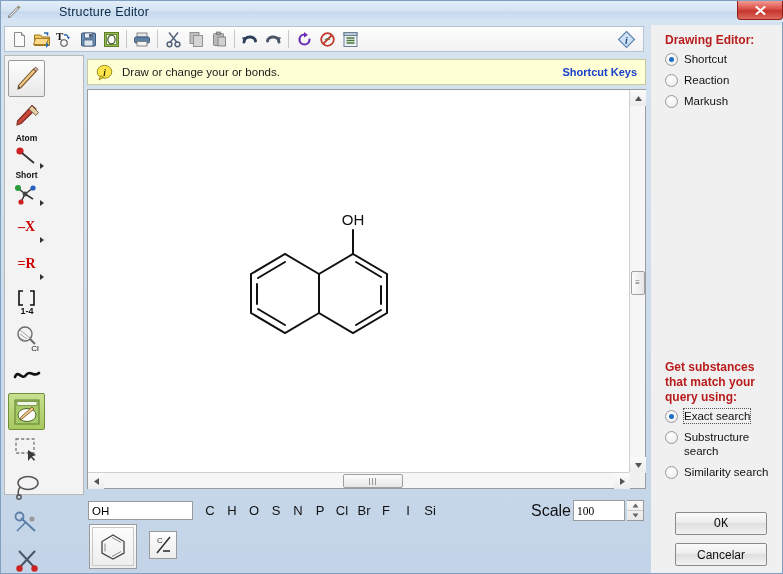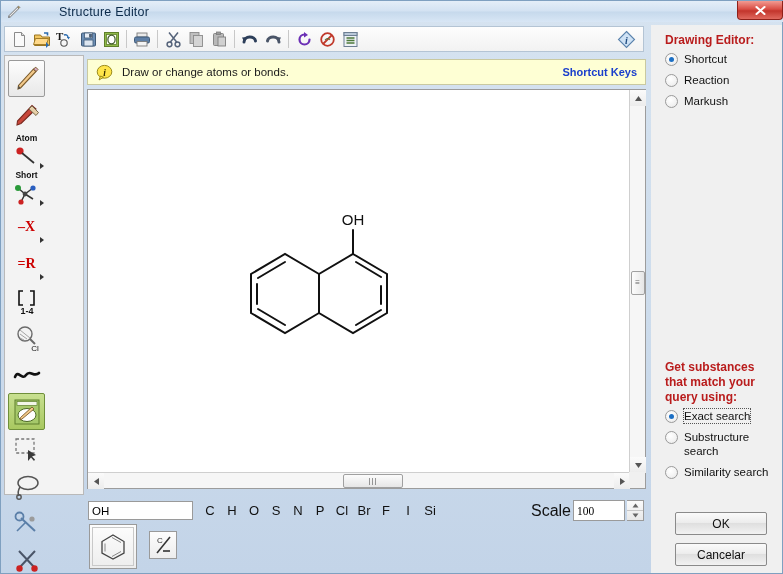--- a/index.html
+++ b/index.html
@@ -518,21 +518,21 @@
   </div>
 
   <div id="infobar">
     <div id="info-icon">
       <svg width="17" height="17" viewBox="0 0 17 17">
         <ellipse cx="8.5" cy="7.8" rx="7.3" ry="6.4" fill="#ffe54a" stroke="#9a8a1a" stroke-width="1"></ellipse>
         <path d="M4.5 12 L3 16 L7.5 13.2 Z" fill="#ffe54a" stroke="#9a8a1a" stroke-width="1"></path>
         <text x="8.5" y="11.5" text-anchor="middle" font-family="Liberation Serif, serif" font-size="9.5" font-style="italic" font-weight="bold" fill="#3a3000">i</text>
       </svg>
     </div>
-    <div id="info-text">Draw or change atoms or bonds.</div>
+    <div id="info-text">Draw or change your or bonds.</div>
     <div id="shortcut-link">Shortcut Keys</div>
   </div>
 
   <div id="canvas-wrap">
     <div id="canvas">
       <svg width="542" height="383" viewBox="0 0 542 383">
 
         <g stroke="#111111" stroke-width="2" fill="none" stroke-linecap="round">
 
           <path d="M265 164 L299 184 L299 223 L265 243 L231 223 L231 184 Z"></path>
@@ -666,17 +666,17 @@
     </div>
     <div class="radio-row">
       <span class="radio"></span>
       <span class="radio-label" style="width:78px;">Substructure search</span>
     </div>
     <div class="radio-row">
       <span class="radio"></span>
       <span class="radio-label">Similarity search</span>
     </div>
 
-    <div id="btn-ok" style="position:absolute; left:24px; top:487px;">OK</div>
+    <div id="btn-ok" style="position:absolute; left:24px; top:487px;font-family:Liberation Mono, monospace;">OK</div>
     <div id="btn-cancel" style="position:absolute; left:24px; top:518px;">Cancelar</div>
   </div>
 
 </div>
 
 </body></html>

